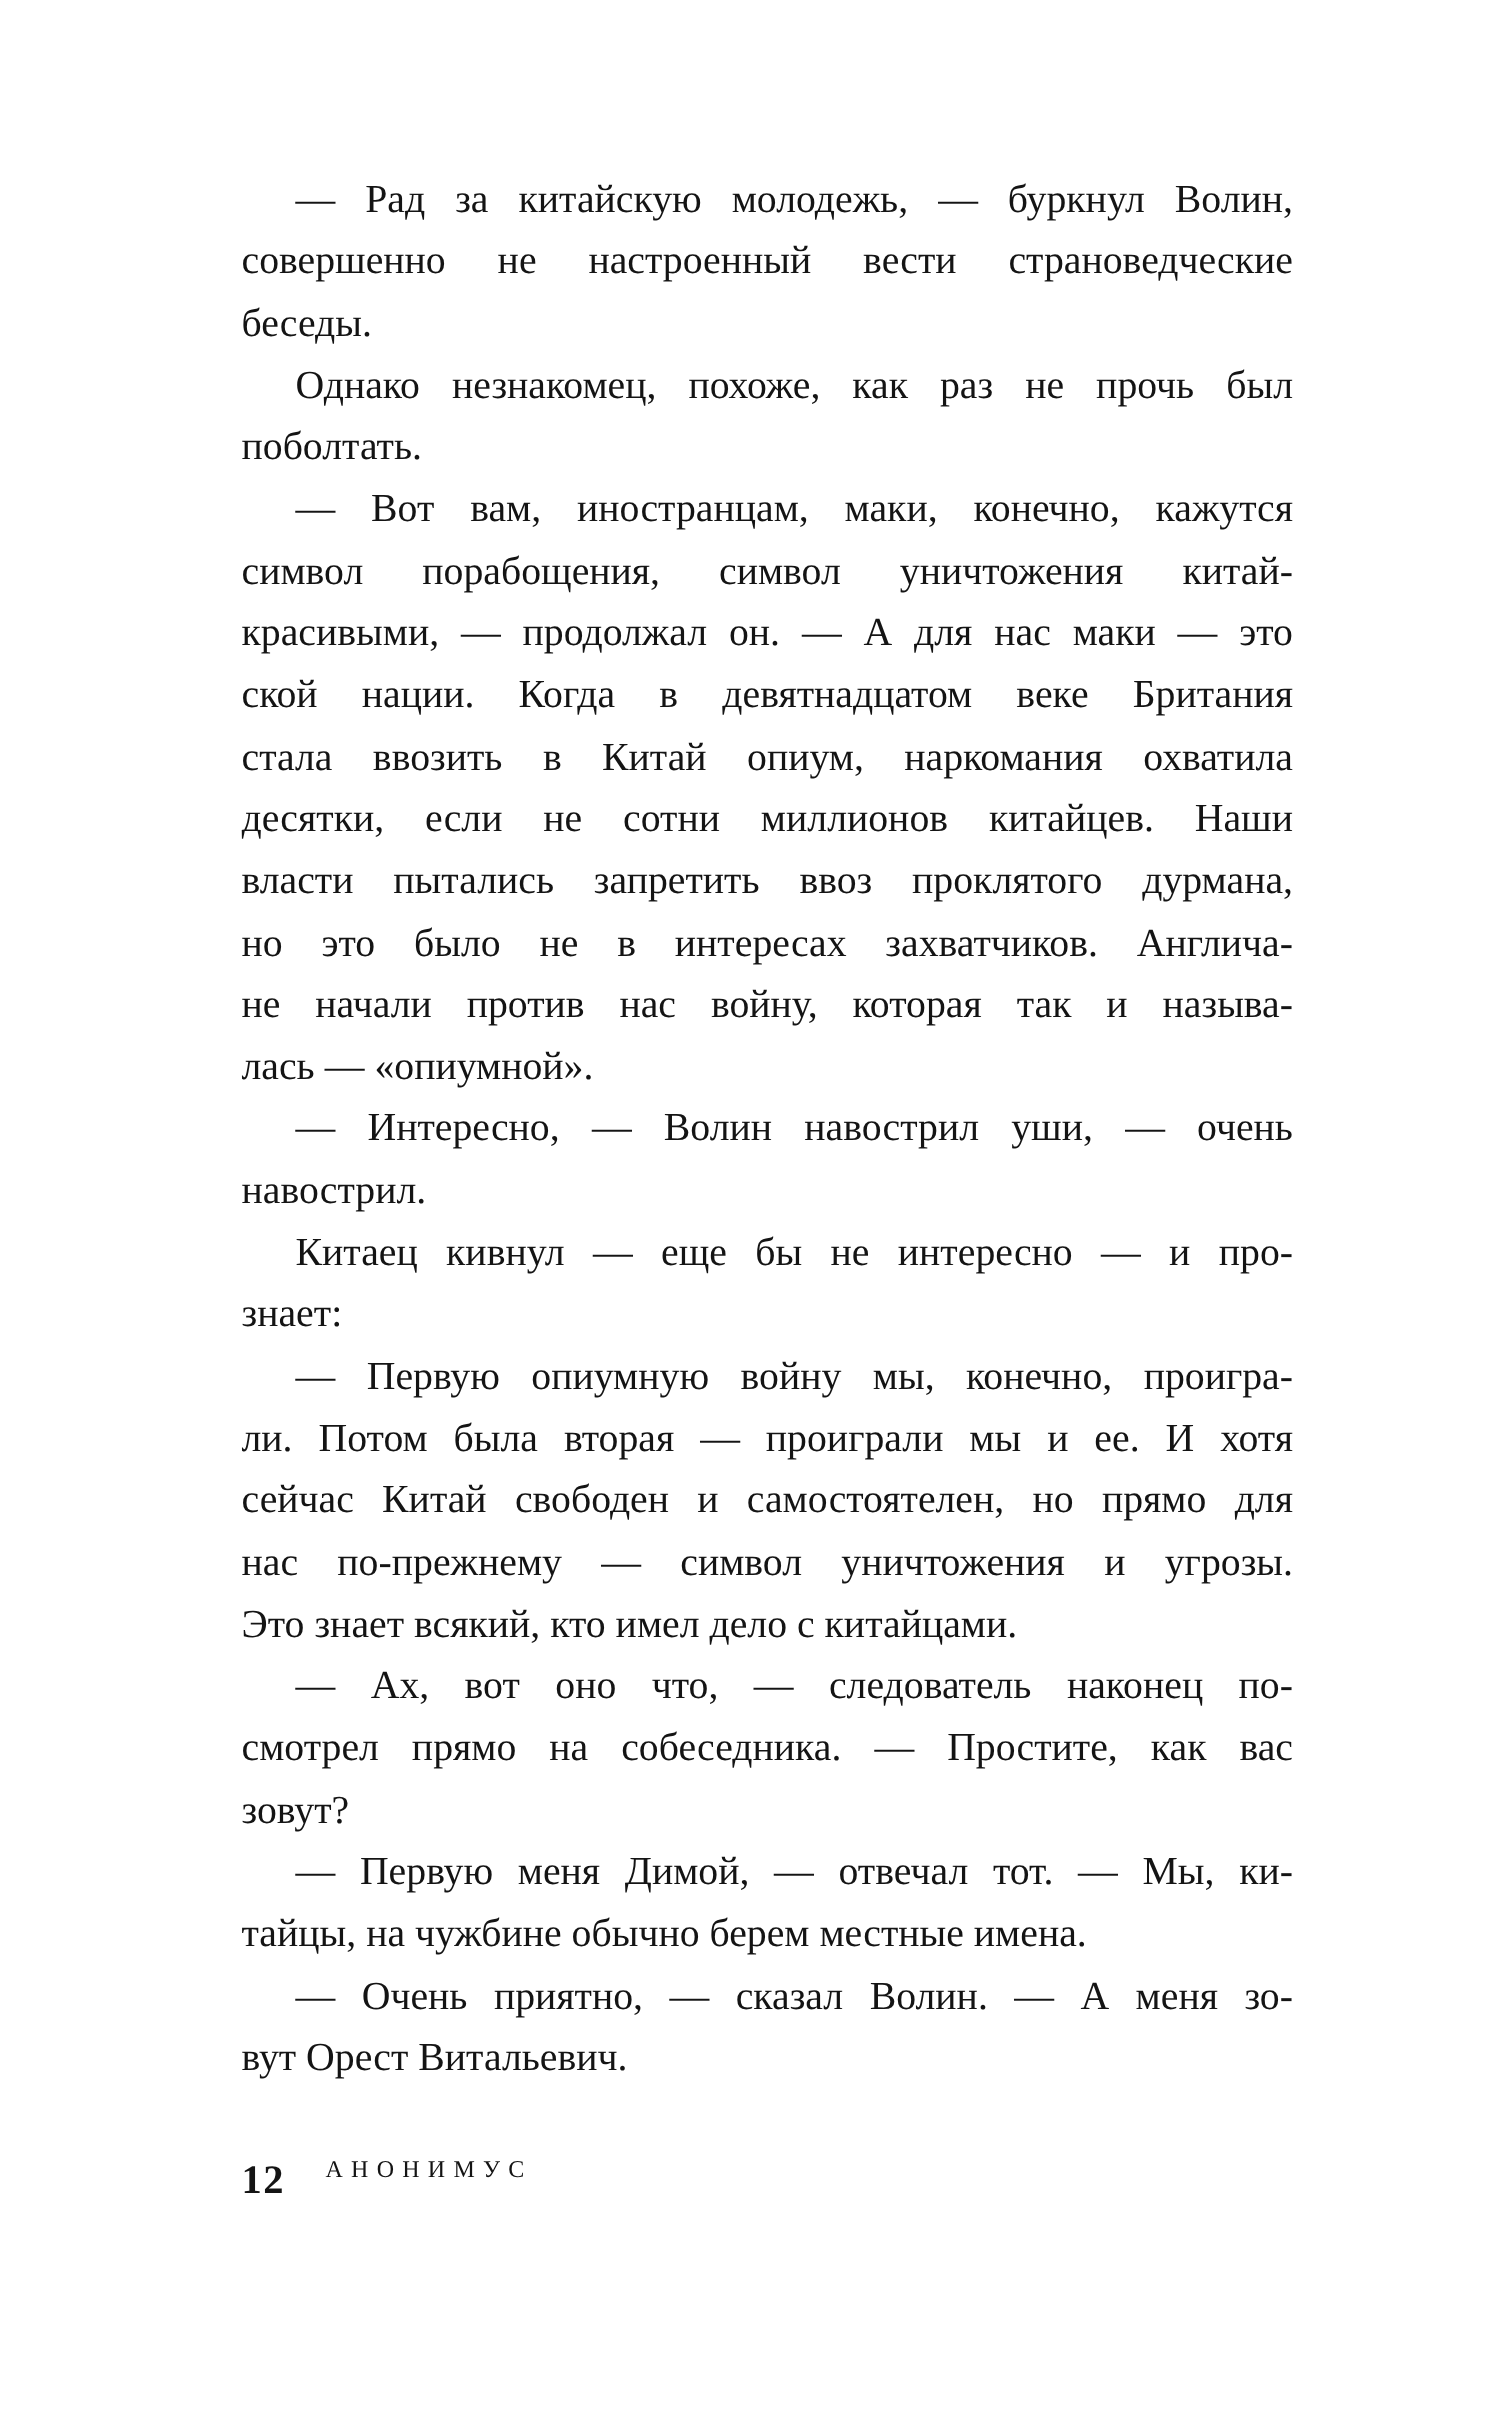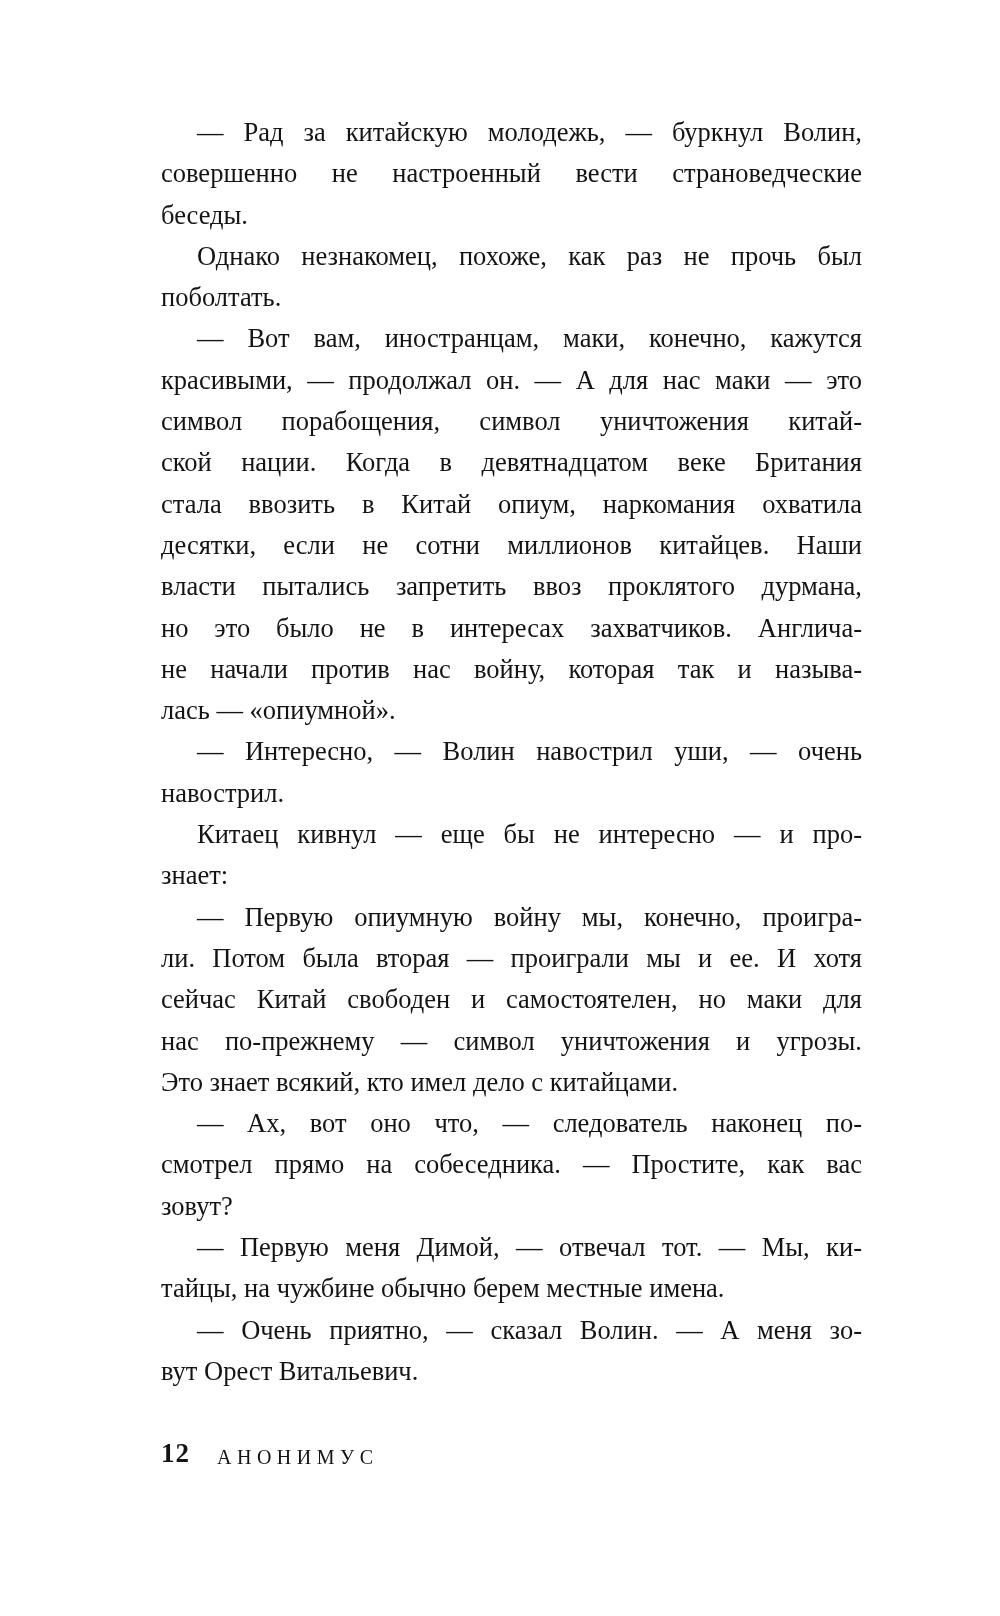--- a/index.html
+++ b/index.html
@@ -45,71 +45,71 @@
   .line.last {
     text-align: right;
     text-align-last: left;
   }
   .line.first { text-indent: 36px; }
   .footer {
     position: absolute;
     left: 161px;
     top: 1438px;
     display: flex;
-    align-items: flex-end;
+    align-items: flex-start;
   }
   .page-num {
     font-weight: bold;
     font-size: 27px;
     letter-spacing: 1px;
   }
   .running-title {
-    font-size: 20px;
+    font-size: 16px;
     letter-spacing: 5.5px;
     margin-left: 27px;
   }
 </style>
 </head>
 <body>
 
 <div class="page">
   <div class="text-block" id="text-block">
       <div class="para">
         <div class="line first">— Рад за китайскую молодежь, — буркнул Волин,</div>
         <div class="line">совершенно не настроенный вести страноведческие</div>
         <div class="line last">беседы.</div>
       </div>
       <div class="para">
         <div class="line first">Однако незнакомец, похоже, как раз не прочь был</div>
         <div class="line last">поболтать.</div>
       </div>
       <div class="para">
         <div class="line first">— Вот вам, иностранцам, маки, конечно, кажутся</div>
+        <div class="line">символ порабощения, символ уничтожения китай-</div>
         <div class="line">красивыми, — продолжал он. — А для нас маки — это</div>
-        <div class="line">символ порабощения, символ уничтожения китай-</div>
         <div class="line">ской нации. Когда в девятнадцатом веке Британия</div>
         <div class="line">стала ввозить в Китай опиум, наркомания охватила</div>
         <div class="line">десятки, если не сотни миллионов китайцев. Наши</div>
         <div class="line">власти пытались запретить ввоз проклятого дурмана,</div>
         <div class="line">но это было не в интересах захватчиков. Англича-</div>
         <div class="line">не начали против нас войну, которая так и называ-</div>
         <div class="line last">лась — «опиумной».</div>
       </div>
       <div class="para">
         <div class="line first">— Интересно, — Волин навострил уши, — очень</div>
         <div class="line last">навострил.</div>
       </div>
       <div class="para">
         <div class="line first">Китаец кивнул — еще бы не интересно — и про-</div>
         <div class="line last">знает:</div>
       </div>
       <div class="para">
         <div class="line first">— Первую опиумную войну мы, конечно, проигра-</div>
         <div class="line">ли. Потом была вторая — проиграли мы и ее. И хотя</div>
-        <div class="line">сейчас Китай свободен и самостоятелен, но маки для</div>
+        <div class="line">сейчас Китай свободен и самостоятелен, но прямо для</div>
         <div class="line">нас по-прежнему — символ уничтожения и угрозы.</div>
         <div class="line last">Это знает всякий, кто имел дело с китайцами.</div>
       </div>
       <div class="para">
         <div class="line first">— Ах, вот оно что, — следователь наконец по-</div>
         <div class="line">смотрел прямо на собеседника. — Простите, как вас</div>
         <div class="line last">зовут?</div>
       </div>
       <div class="para">
         <div class="line first">— Первую меня Димой, — отвечал тот. — Мы, ки-</div>

